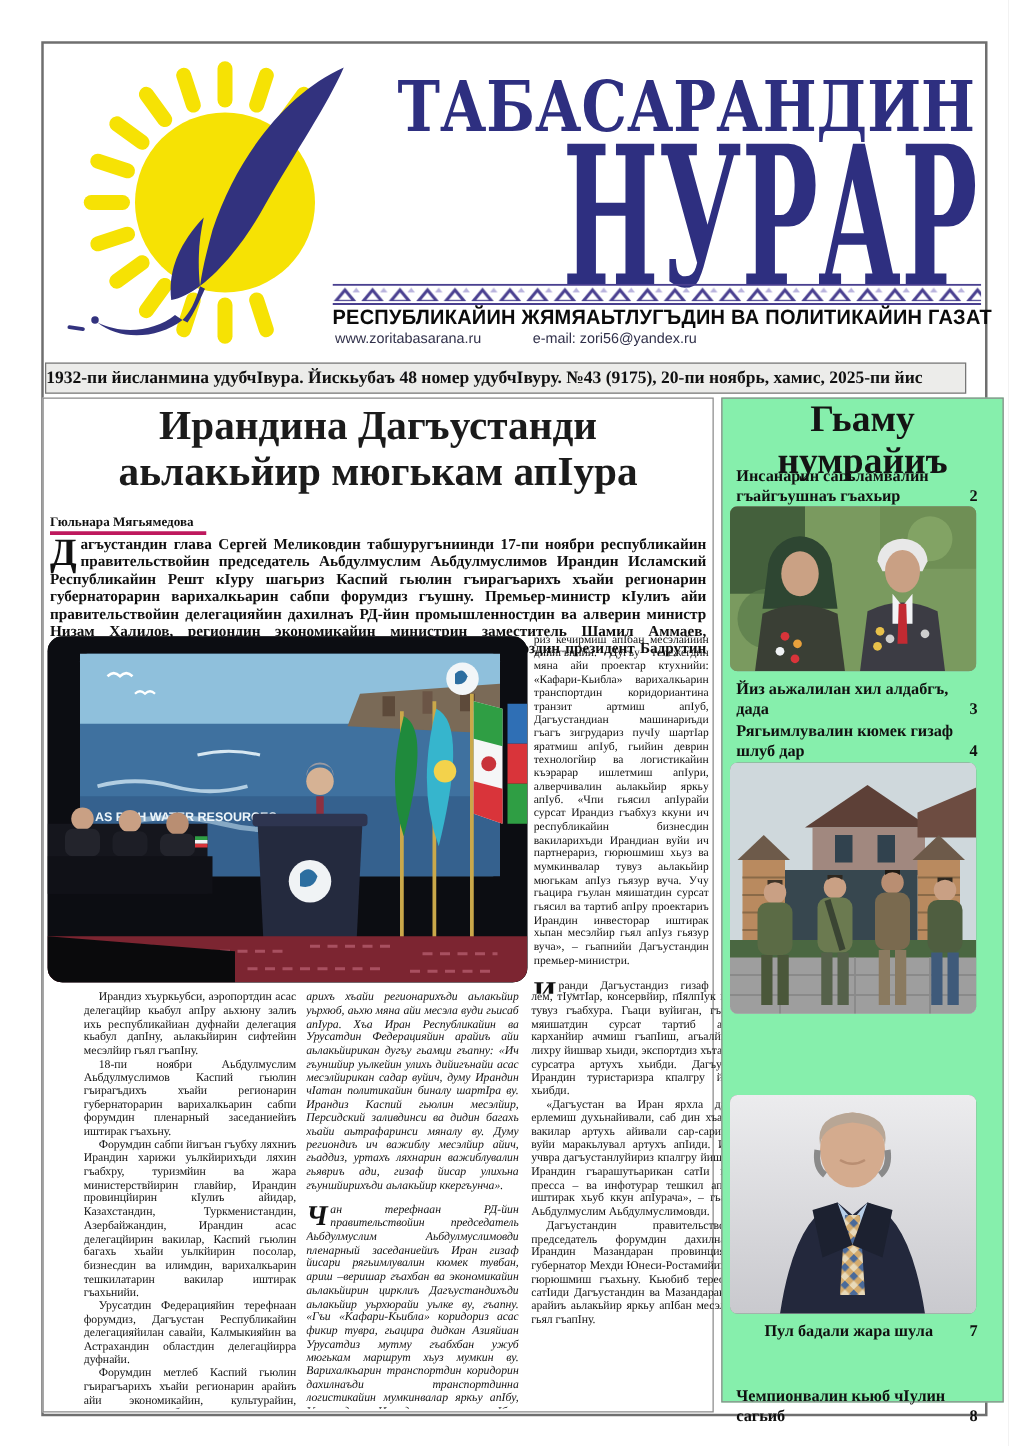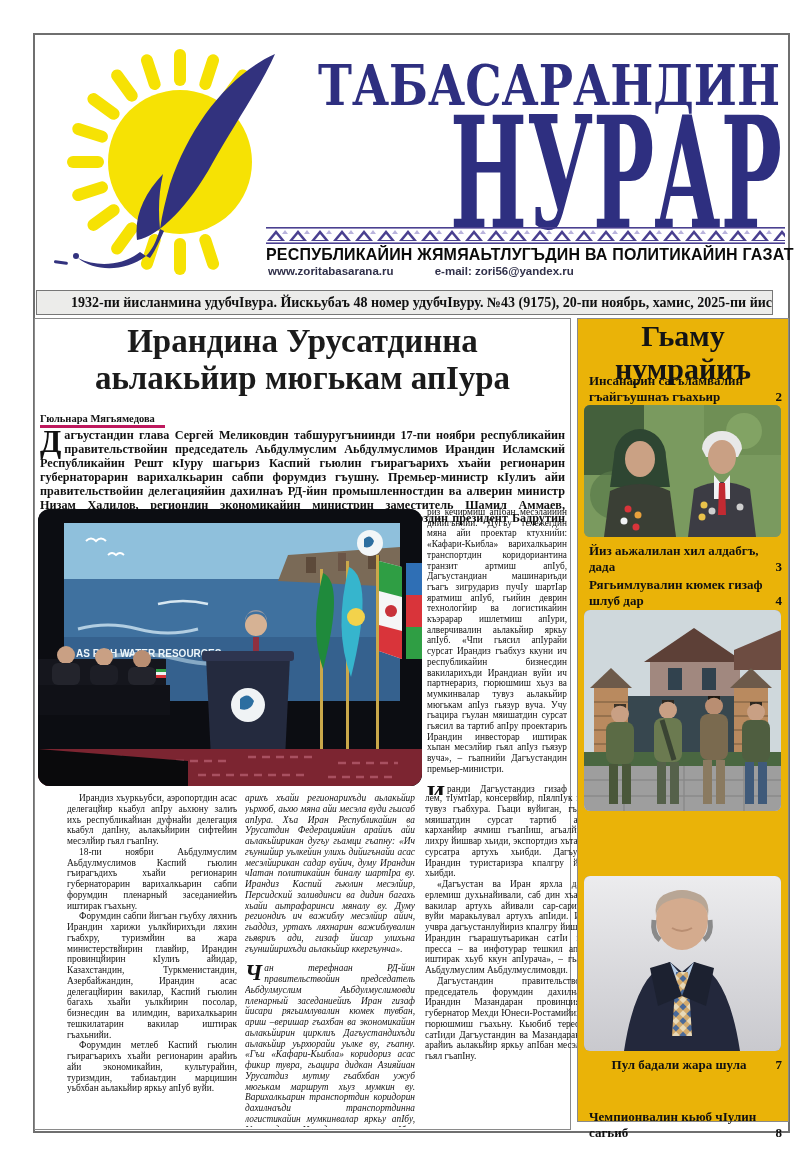--- a/index.html
+++ b/index.html
@@ -15,28 +15,28 @@
   .title-svg{position:absolute;left:298px;top:50px;width:490px;height:186px;}
   .ornament{position:absolute;left:266px;top:227px;width:519px;height:17px;}
   .subtitle{
     position:absolute;left:266px;top:245px;width:522px;
     font-family:"Liberation Sans",sans-serif;font-weight:bold;font-size:16.5px;
     color:#0b0b0b;white-space:nowrap;transform:scaleX(.97);transform-origin:left center;
     letter-spacing:.2px;
   }
   .urls{
     position:absolute;left:268px;top:265px;font-family:"Liberation Sans",sans-serif;
-    font-weight:bold;font-size:11.5px;color:#30304a;
+    font-weight:normal;font-size:11.5px;color:#30304a;
   }
   .urls span{margin-right:38px;}
 
   .issue-bar{
     position:absolute;left:36px;top:290px;width:735px;height:23px;
     background:#ececea;border:1px solid #777;
-    text-align:right;font-weight:bold;font-size:14px;line-height:23px;white-space:nowrap;
+    text-align:left;font-weight:bold;font-size:14px;line-height:23px;white-space:nowrap;
   }
 
   
   .article-box{position:absolute;left:34px;top:318px;width:535px;height:810px;border:1.5px solid #8a8a8a;background:#fff;}
   .headline{position:absolute;left:0;top:4px;width:100%;text-align:center;font-weight:bold;
     font-size:33px;line-height:37px;color:#1b1b1b;}
   .byline{position:absolute;left:5px;top:94px;width:125px;font-weight:bold;font-size:10.5px;
     border-bottom:3px solid #be185d;padding-bottom:1px;}
   .lead{position:absolute;left:5px;top:110px;width:525px;font-weight:bold;font-size:12.2px;
     line-height:13.9px;text-align:justify;}
@@ -49,21 +49,21 @@
   .bcol{position:absolute;top:474px;height:334px;overflow:hidden;font-size:9.4px;line-height:10.75px;text-align:justify;margin-left:28px;}
   .bcol1{left:4px;width:170px;}
   .bcol2{left:182px;width:170px;font-style:italic;}
   .bcol3{left:362px;width:170px;}
   .bcol p,.side-col p{margin:0;text-indent:12px;}
   p.cont{text-indent:0;}
   p.dc{text-indent:0;margin-top:9px;}
   .dropcap{float:left;font-size:23px;line-height:19px;font-weight:bold;padding-right:2px;}
 
   
-  .sidebar-box{position:absolute;left:577px;top:318px;width:210px;height:802px;border:1.5px solid #8a8a8a;background:#eab308;}
+  .sidebar-box{position:absolute;left:577px;top:318px;width:210px;height:802px;border:1.5px solid #8a8a8a;background:#86efac;padding-left:14px;}
   .sb-title{position:absolute;left:0;top:0;width:100%;text-align:center;font-weight:bold;
     font-size:30px;line-height:33px;color:#141414;}
   .sb-item{position:absolute;left:11px;width:195px;font-weight:bold;font-size:13px;line-height:15.5px;color:#101010;}
   .sb-item .lbl{display:block;padding-right:15px;}
   .sb-item .pg{position:absolute;right:2px;bottom:0;font-weight:bold;}
   .sb-i1{top:54px;}
   .sb-i2{top:224px;}
   .sb-i3{top:258px;}
   .sb-i4{top:498px;}
   .sb-i5{top:738px;text-align:center;}
@@ -136,21 +136,21 @@
 <div class="subtitle">РЕСПУБЛИКАЙИН ЖЯМЯАЬТЛУГЪДИН ВА ПОЛИТИКАЙИН ГАЗАТ</div>
 <div class="urls">
   <span>www.zoritabasarana.ru</span>
   <span>e-mail: zori56@yandex.ru</span>
 </div>
 
 <div class="issue-bar">1932-пи йисланмина удубчIвура. Йискьубаъ 48 номер удубчIвуру. №43 (9175), 20-пи ноябрь, хамис, 2025-пи йис</div>
 
 <div class="article-box">
   <div class="headline">
-    <div>Ирандина Урусатдинна</div>
+    <div>Ирандина Дагъустанди</div>
     <div>аьлакьйир мюгькам апIура</div>
   </div>
   <div class="byline">Гюльнара Мягьямедова</div>
 
   <div class="lead">
     <span class="lead-dropcap">Д</span><span>агъустандин глава Сергей Меликовдин табшуругъниинди 17-пи ноябри республикайин правительствойин председатель Аьбдулмуслим Аьбдулмуслимов Ирандин Исламский Республикайин Решт кIуру шагьриз Каспий гьюлин гъирагъарихъ хъайи регионарин губернаторарин варихалкьарин сабпи форумдиз гъушну. Премьер-министр кIулиъ айи правительствойин делегацияйин дахилнаъ РД-йин промышленностдин ва алверин министр Низам Халилов, региондин экономикайин министрин заместитель Шамил Аммаев, «Дагъустан Республикайин алверинна промышленный палата» союздин президент Бадрутин Мягьямадов айи.</span>
   </div>
 
   <div class="main-photo">
     <svg width="384" height="277" viewBox="0 0 384 277">
@@ -238,20 +238,21 @@
 
   <div class="side-col">
     <p class="cont">риз кечирмиш апIбан месэлайиин дийигънийи. Дугъу гележегдин мяна айи проектар ктухнийи: «Кафари-Кьибла» варихалкьарин транспортдин коридориантина транзит артмиш апIуб, Дагъустандиан машинариъди гъагъ зигрудариз пучIу шартIар яратмиш апIуб, гьийин деврин технологйир ва логистикайин къэрарар ишлетмиш апIури, алверчивалин аьлакьйир яркьу апIуб. «Чпи гьясил апIурайи сурсат Ирандиз гъабхуз ккуни ич республикайин бизнесдин вакиларихъди Ирандиан вуйи ич партнерариз, гюрюшмиш хьуз ва мумкинвалар тувуз аьлакьйир мюгькам апIуз гьязур вуча. Учу гьацира гъулан мяишатдин сурсат гьясил ва тартиб апIру проектариъ Ирандин инвесторар иштирак хьпан месэлйир гьял апIуз гьязур вуча», – гьапнийи Дагъустандин премьер-министри.</p>
     <p class="dc"><span class="dropcap">И</span><span>ранди Дагъустандиз гизаф чай, какао, жюрбежюр йимишар ва мейвйир хура. Дагъустан Республикайи чан терефнаан Ирандиз чарвйирин йикк масу тувра. Гьацира республикайин карханйири Ирандиз дюгю, ке-</span></p>
   </div>
 
   <div class="bcol bcol1">
     <p>Ирандиз хъуркьубси, аэропортдин асас делегацйир кьабул апIру аьхюну залиъ ихь республикайиан дуфнайи делегация кьабул дапIну, аьлакьйирин сифтейин месэлйир гьял гъапIну.</p>
     <p>18-пи ноябри Аьбдулмуслим Аьбдулмуслимов Каспий гьюлин гъирагъдихъ хъайи регионарин губернаторарин варихалкьарин сабпи форумдин пленарный заседаниейиъ иштирак гъахьну.</p>
     <p>Форумдин сабпи йигъан гъубху ляхниъ Ирандин харижи уьлкйирихъди ляхин гъабхру, туризмйин ва жара министерствйирин главйир, Ирандин провинцйирин кIулиъ айидар, Казахстандин, Туркменистандин, Азербайжандин, Ирандин асас делегацйирин вакилар, Каспий гьюлин багахь хьайи уьлкйирин посолар, бизнесдин ва илимдин, варихалкьарин тешкилатарин вакилар иштирак гъахьнийи.</p>
+    <p>Урусатдин Федерацияйин терефнаан форумдиз, Дагъустан Республикайин делегацияйилан савайи, Калмыкияйин ва Астрахандин областдин делегацйирра дуфнайи.</p>
     <p>Форумдин метлеб Каспий гьюлин гъирагъарихъ хъайи регионарин арайиъ айи экономикайин, культурайин, туризмдин, табиаьтдин марцишин уьбхбан аьлакьйир яркьу апIуб вуйи.</p>
 
   </div>
   <div class="bcol bcol2">
     <p class="cont">арихъ хъайи регионарихъди аьлакьйир уьрхюб, аьхю мяна айи месэла вуди гьисаб апIура. Хъа Иран Республикайин ва Урусатдин Федерацияйин арайиъ айи аьлакьйирикан дугъу гьамци гъапну: «Ич гъуншйир уьлкейин улихь дийигънайи асас месэлйирикан садар вуйич, думу Ирандин чIатан политикайин биналу шартIра ву. Ирандиз Каспий гьюлин месэлйир, Персидский заливдинси ва дидин багахь хьайи аьтрафаринси мяналу ву. Думу региондиъ ич важиблу месэлйир айич, гьаддиз, уртахъ ляхнарин важиблувалин гьявриъ ади, гизаф йисар улихьна гъуншйирихъди аьлакьйир ккергъунча».</p>
     <p class="dc"><span class="dropcap">Ч</span><span>ан терефнаан РД-йин правительствойин председатель Аьбдулмуслим Аьбдулмуслимовди пленарный заседаниейиъ Иран гизаф йисари рягьимлувалин кюмек тувбан, ариш –веришар гъахбан ва экономикайин аьлакьйирин цирклиъ Дагъустандихъди аьлакьйир уьрхюрайи уьлке ву, гъапну. «Гъи «Кафари-Кьибла» коридориз асас фикир тувра, гьацира дидкан Азияйиан Урусатдиз мутму гъабхбан ужуб мюгькам маршрут хьуз мумкин ву. Варихалкьарин транспортдин коридорин дахилнаъди транспортдинна логистикайин мумкинвалар яркьу апIбу, Урусатдинна Ирандин гъагъар хьиркIбан кьадар яркьу ва зиина апIуз мумкинвал тувди», – гъапну республикайин премьер министри.</span></p>
 
   </div>
   <div class="bcol bcol3">
     <p class="cont">лем, тIумтIар, консервйир, пIялпIук масу тувуз гъабхура. Гьаци вуйиган, гъулан мяишатдин сурсат тартиб апIру карханйир ачмиш гъапIиш, агьалйириз лихру йишвар хьиди, экспортдиз хътапIру сурсатра артухъ хьибди. Дагъустан Ирандин туристаризра кпалгру йишв хьибди.</p>

